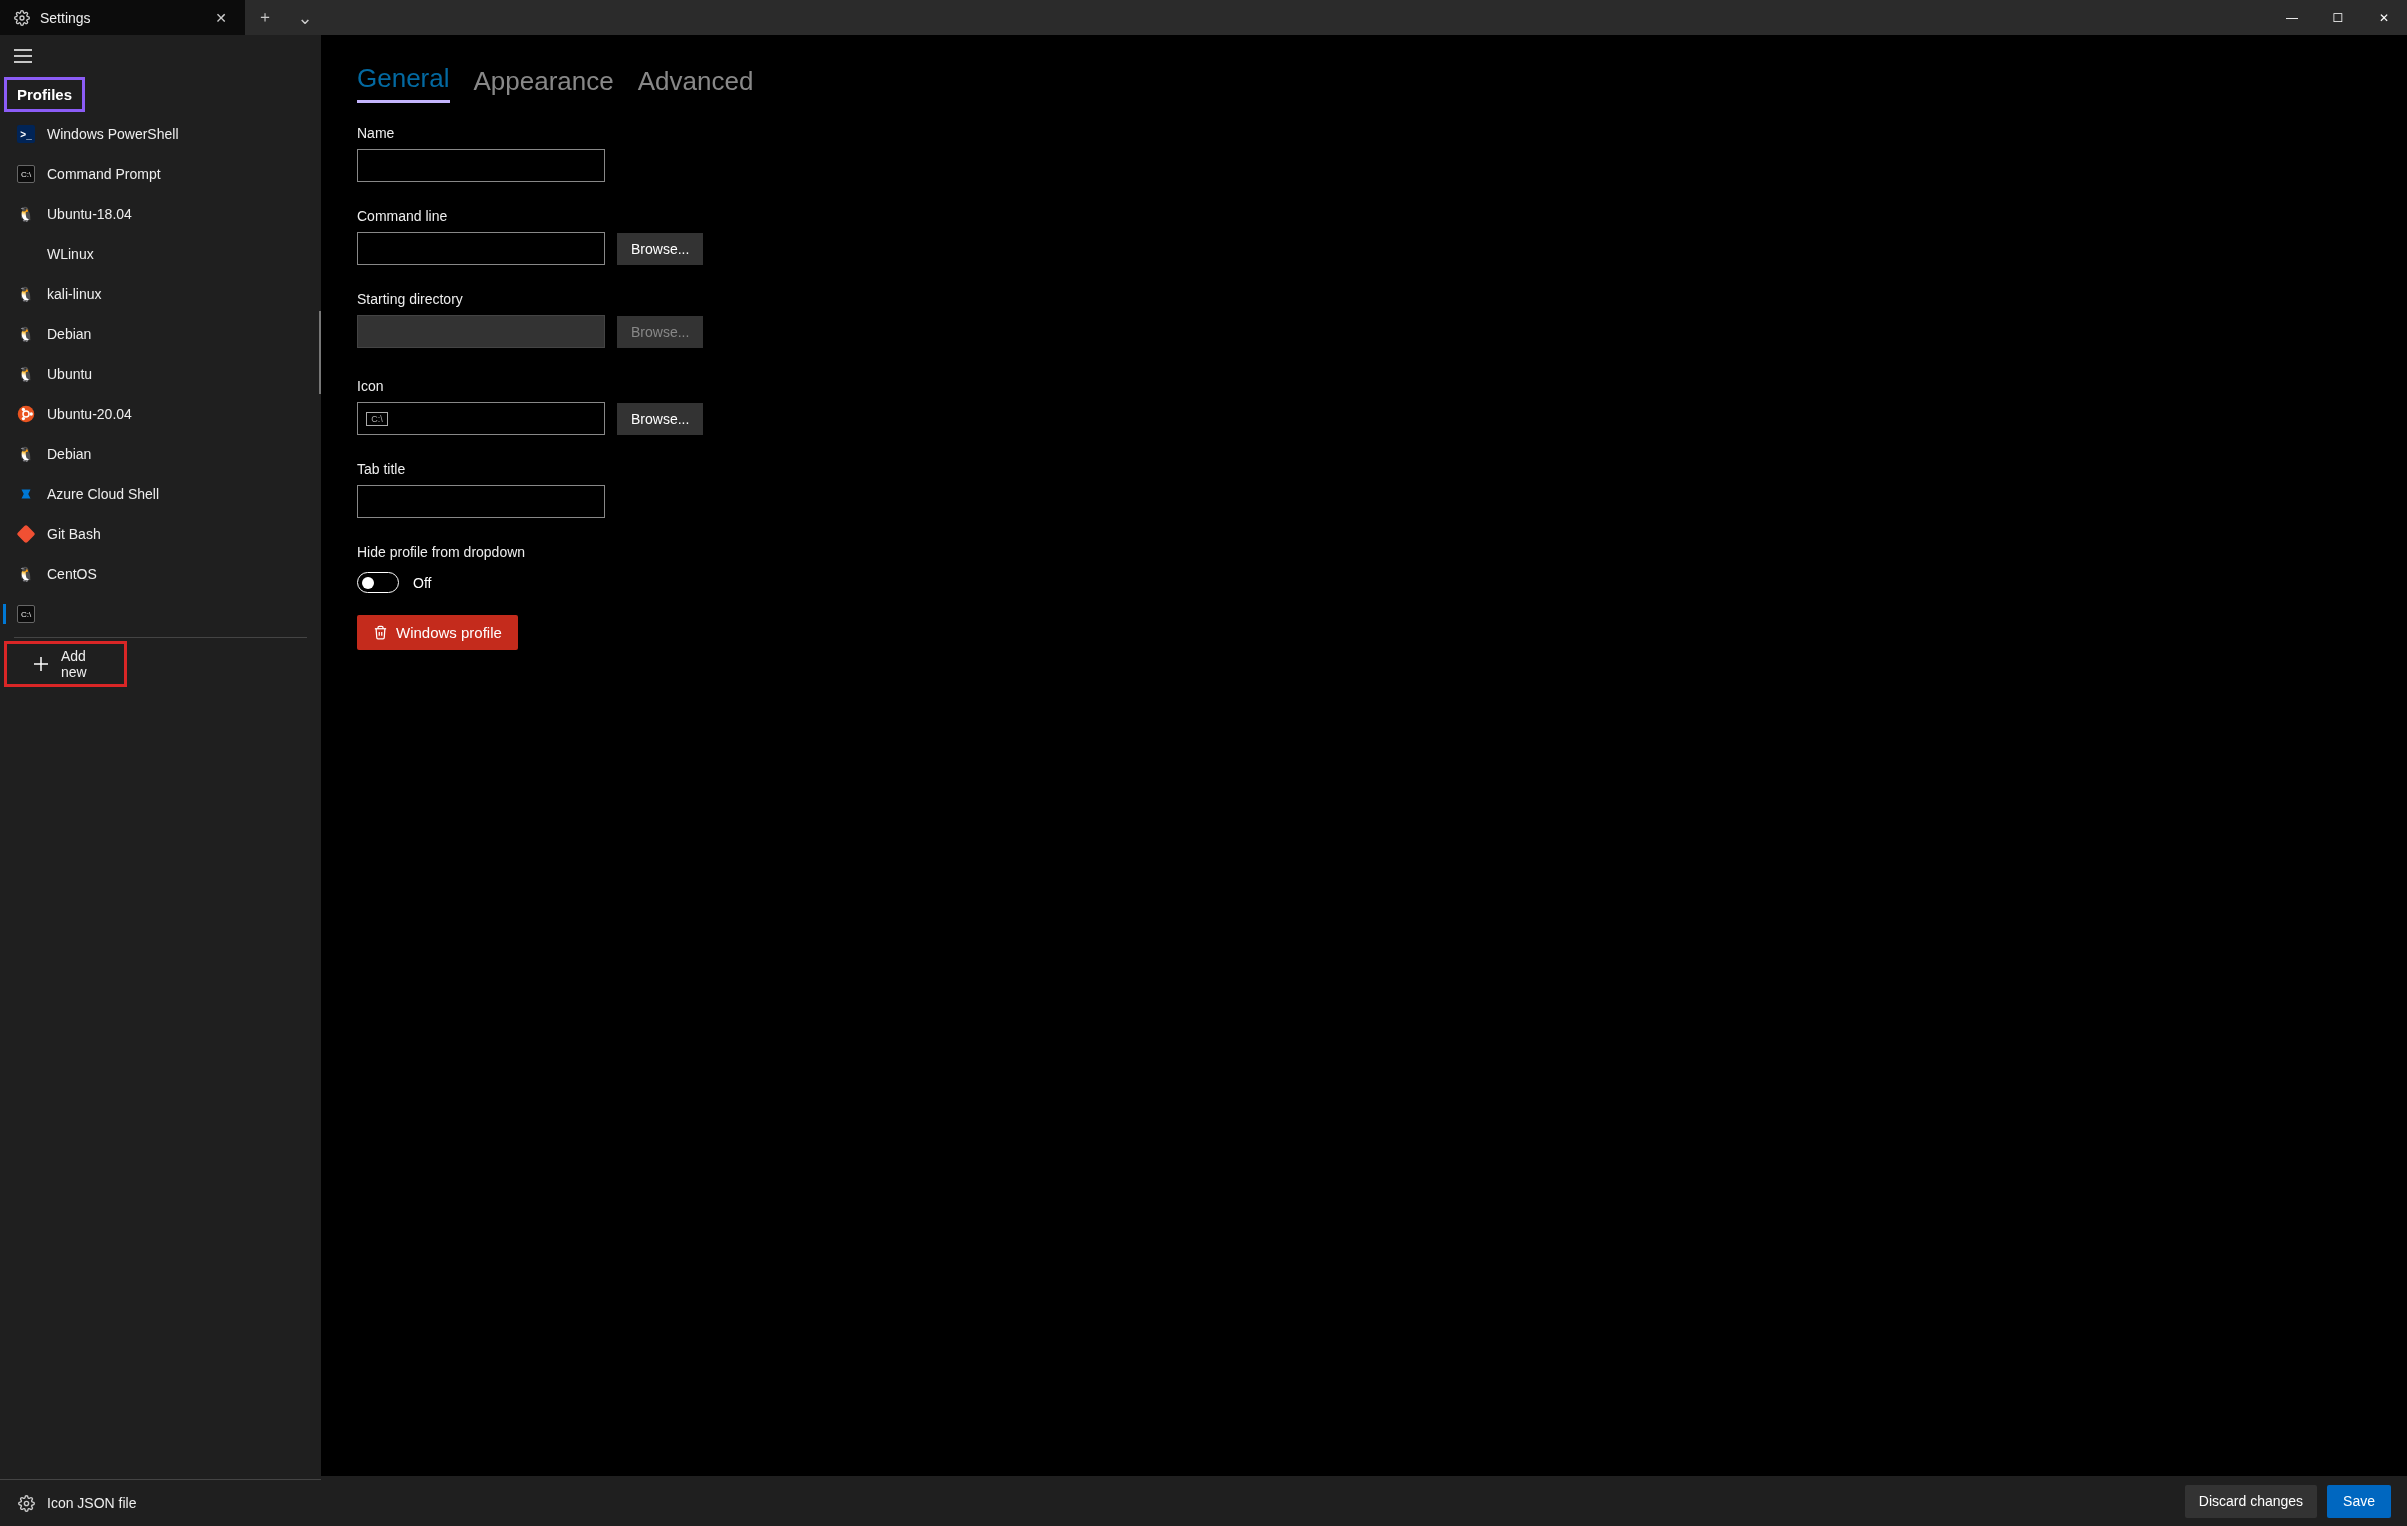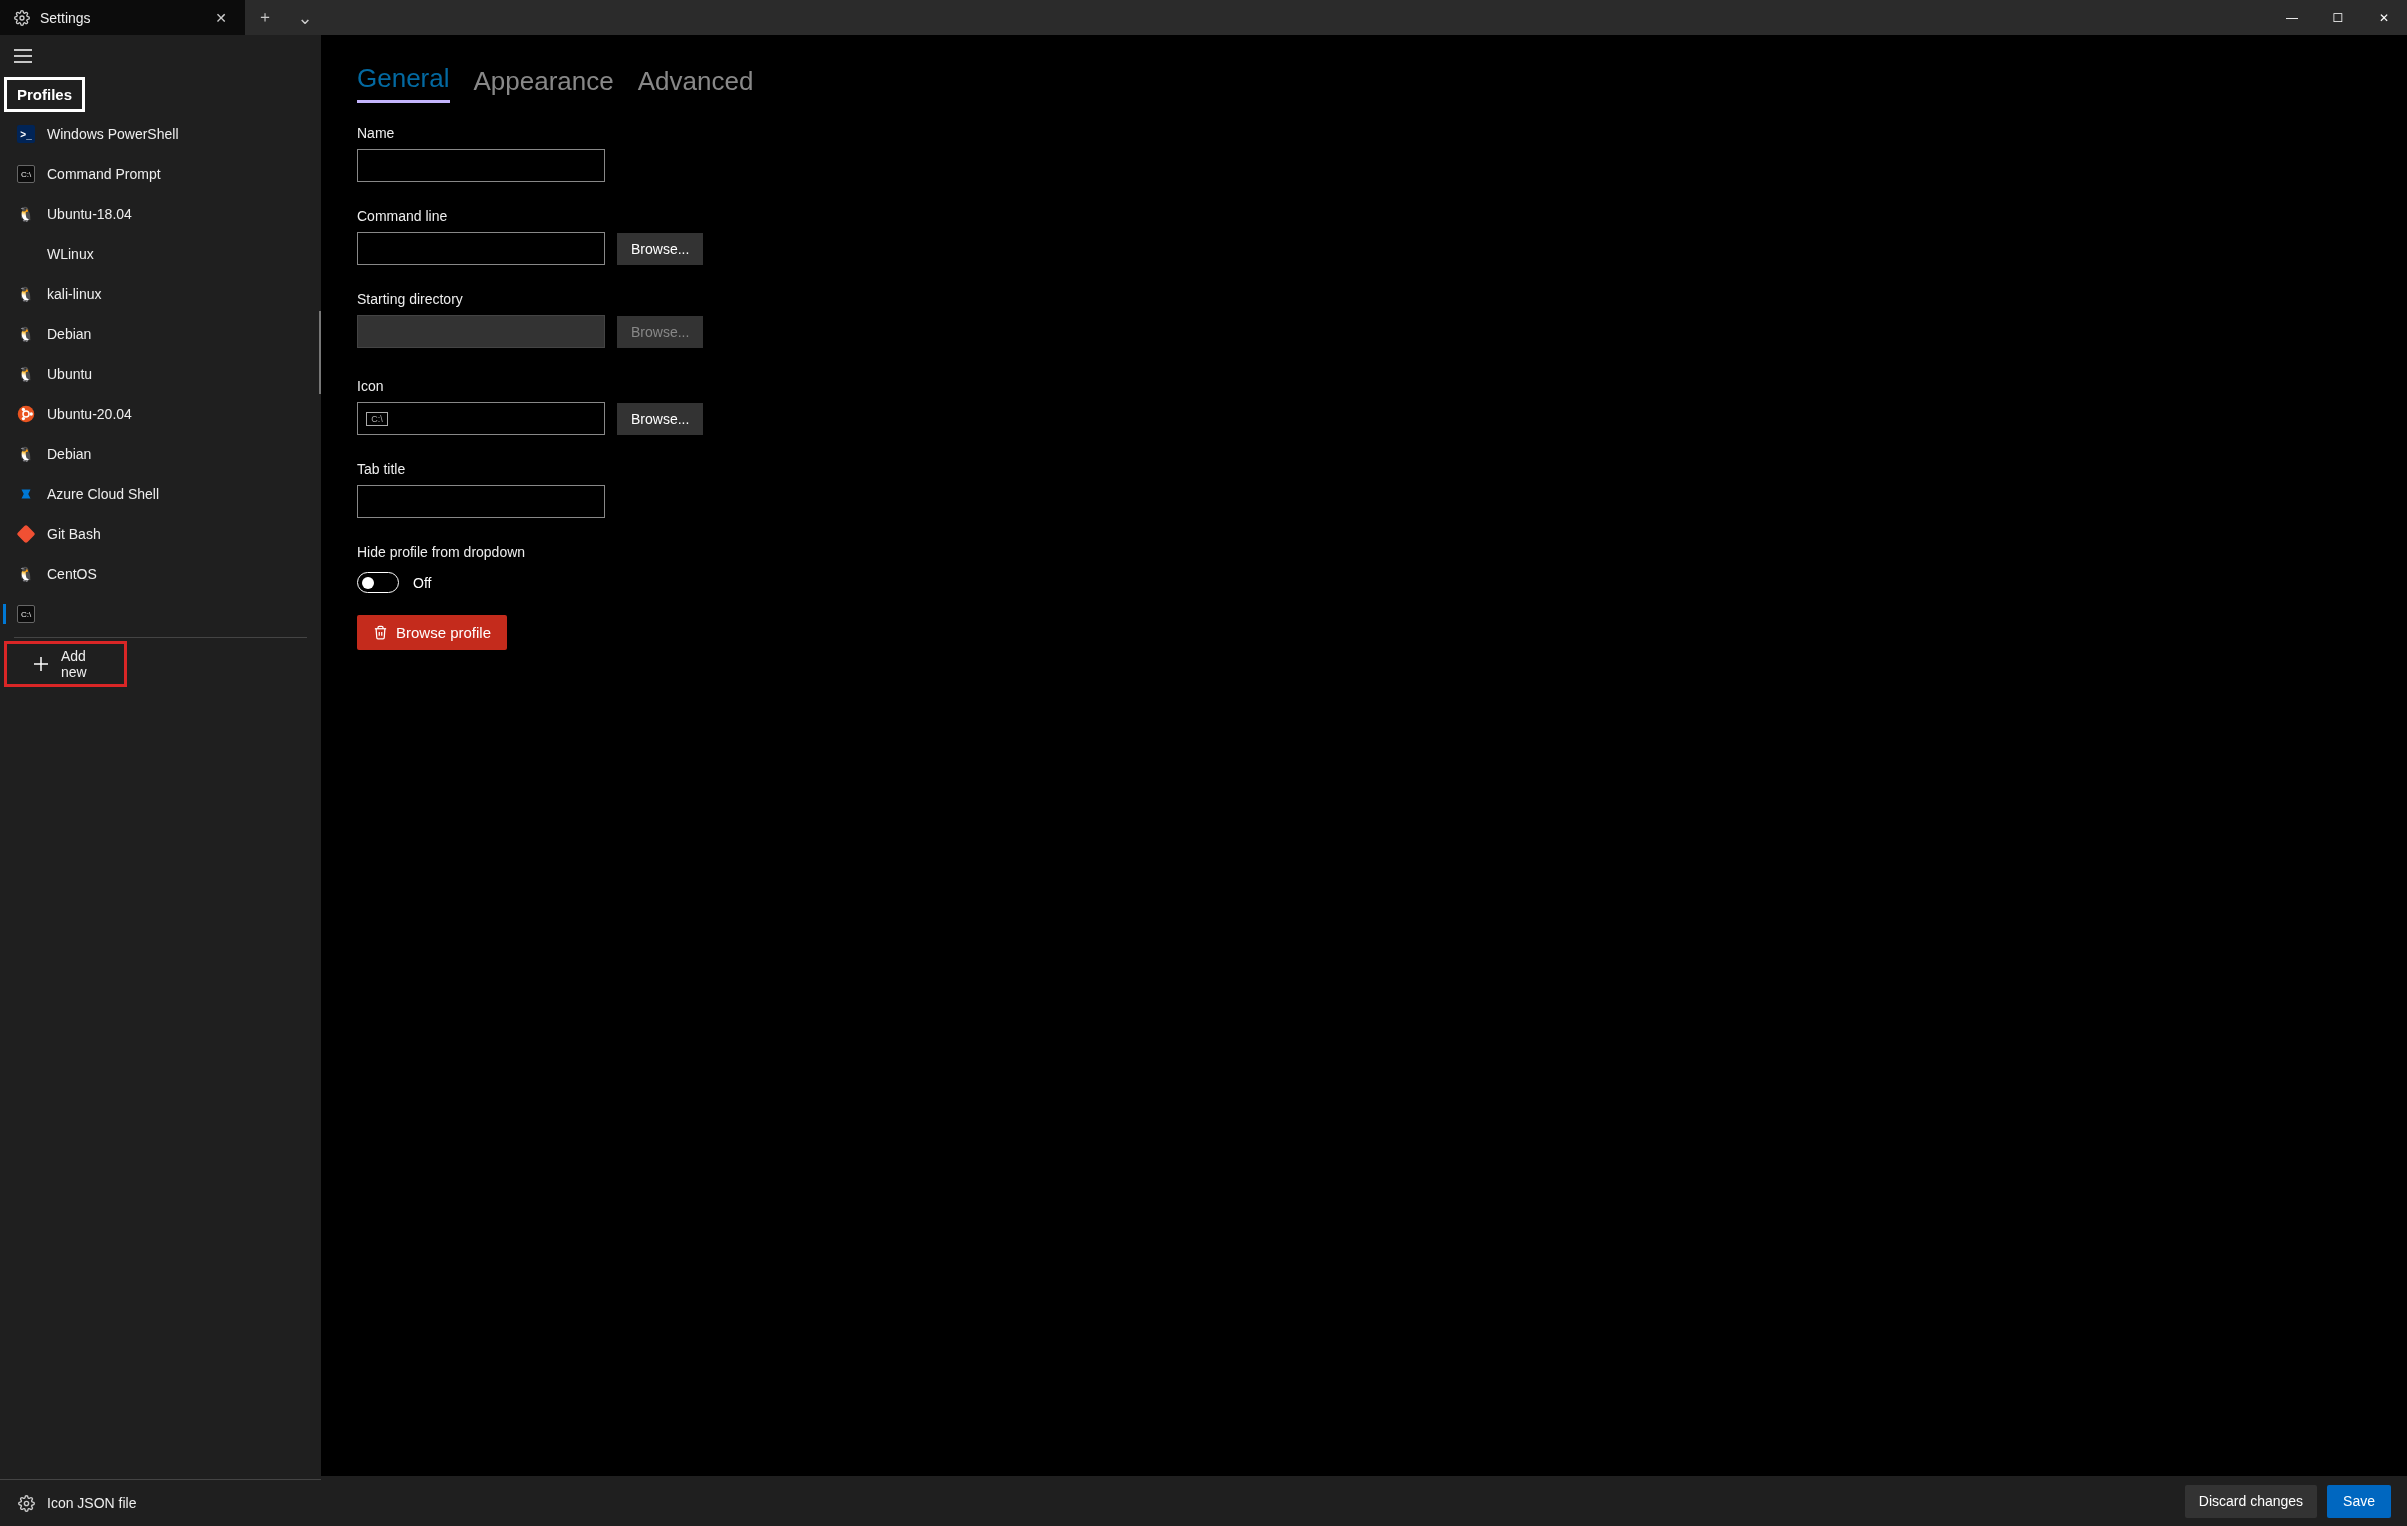--- a/index.html
+++ b/index.html
@@ -19,21 +19,21 @@
   .win-controls .btn { width: 46px; display:flex; align-items:center; justify-content:center; color:#fff; font-size: 12px; }
 
   
   .body { flex:1; display:flex; min-height:0; }
 
   
   .sidebar { width: 321px; background:#1f1f1f; display:flex; flex-direction:column; }
   .hamburger { height:42px; display:flex; align-items:center; padding-left:14px; }
   .hamburger svg { stroke:#fff; }
   .section-header { font-size:15px; font-weight:600; color:#fff; padding: 6px 0 6px 10px; display:inline-block;}
-  .highlight-profiles { border: 3px solid #ffffff;  margin: 0 0 2px 4px; padding-right: 10px; }
+  .highlight-profiles { border: 3px solid #8b5cf6;  margin: 0 0 2px 4px; padding-right: 10px; }
   .highlight-addnew { border: 3px solid #d92626; margin-left:4px; display:inline-flex; }
 
   .sidenav { flex:1; overflow-y:auto; position:relative; }
   .sb-item { display:flex; align-items:center; height:40px; padding-left:17px; color:#eee; font-size:14px; cursor:pointer; gap:12px; }
   .sb-item .ico { width:18px; height:18px; display:flex; align-items:center; justify-content:center; font-size:14px; }
   .sb-item.selected { position: relative; }
   .sb-item.selected::before { content:""; position:absolute; left:3px; top:10px; bottom:10px; width:3px; background:#0078d4; }
   .divider { height:1px; background:#444; margin: 3px 14px; }
   .sidebar-footer { border-top:1px solid #444; }
   .sb-item.footer { height:46px; }
@@ -275,21 +275,21 @@
         </div>
 
         <div>
           <button class="btn-delete">
             <svg width="15" height="15" viewBox="0 0 24 24" fill="none" stroke-width="2">
                 <polyline points="3,6 5,6 21,6"></polyline>
                 <path d="M19 6l-1 14a2 2 0 0 1-2 2H8a2 2 0 0 1-2-2L5 6"></path>
                 <path d="M10 11v6M14 11v6"></path>
                 <path d="M8 6V4a2 2 0 0 1 2-2h4a2 2 0 0 1 2 2v2"></path>
               </svg>
-            <span>Browse profile</span>
+            <span>Windows profile</span>
           </button>
         </div>
       </div>
 
       <div class="bottom-bar">
         <button class="btn-discard">Discard changes</button>
         <button class="btn-save">Save</button>
       </div>
     </div>
   </div>

